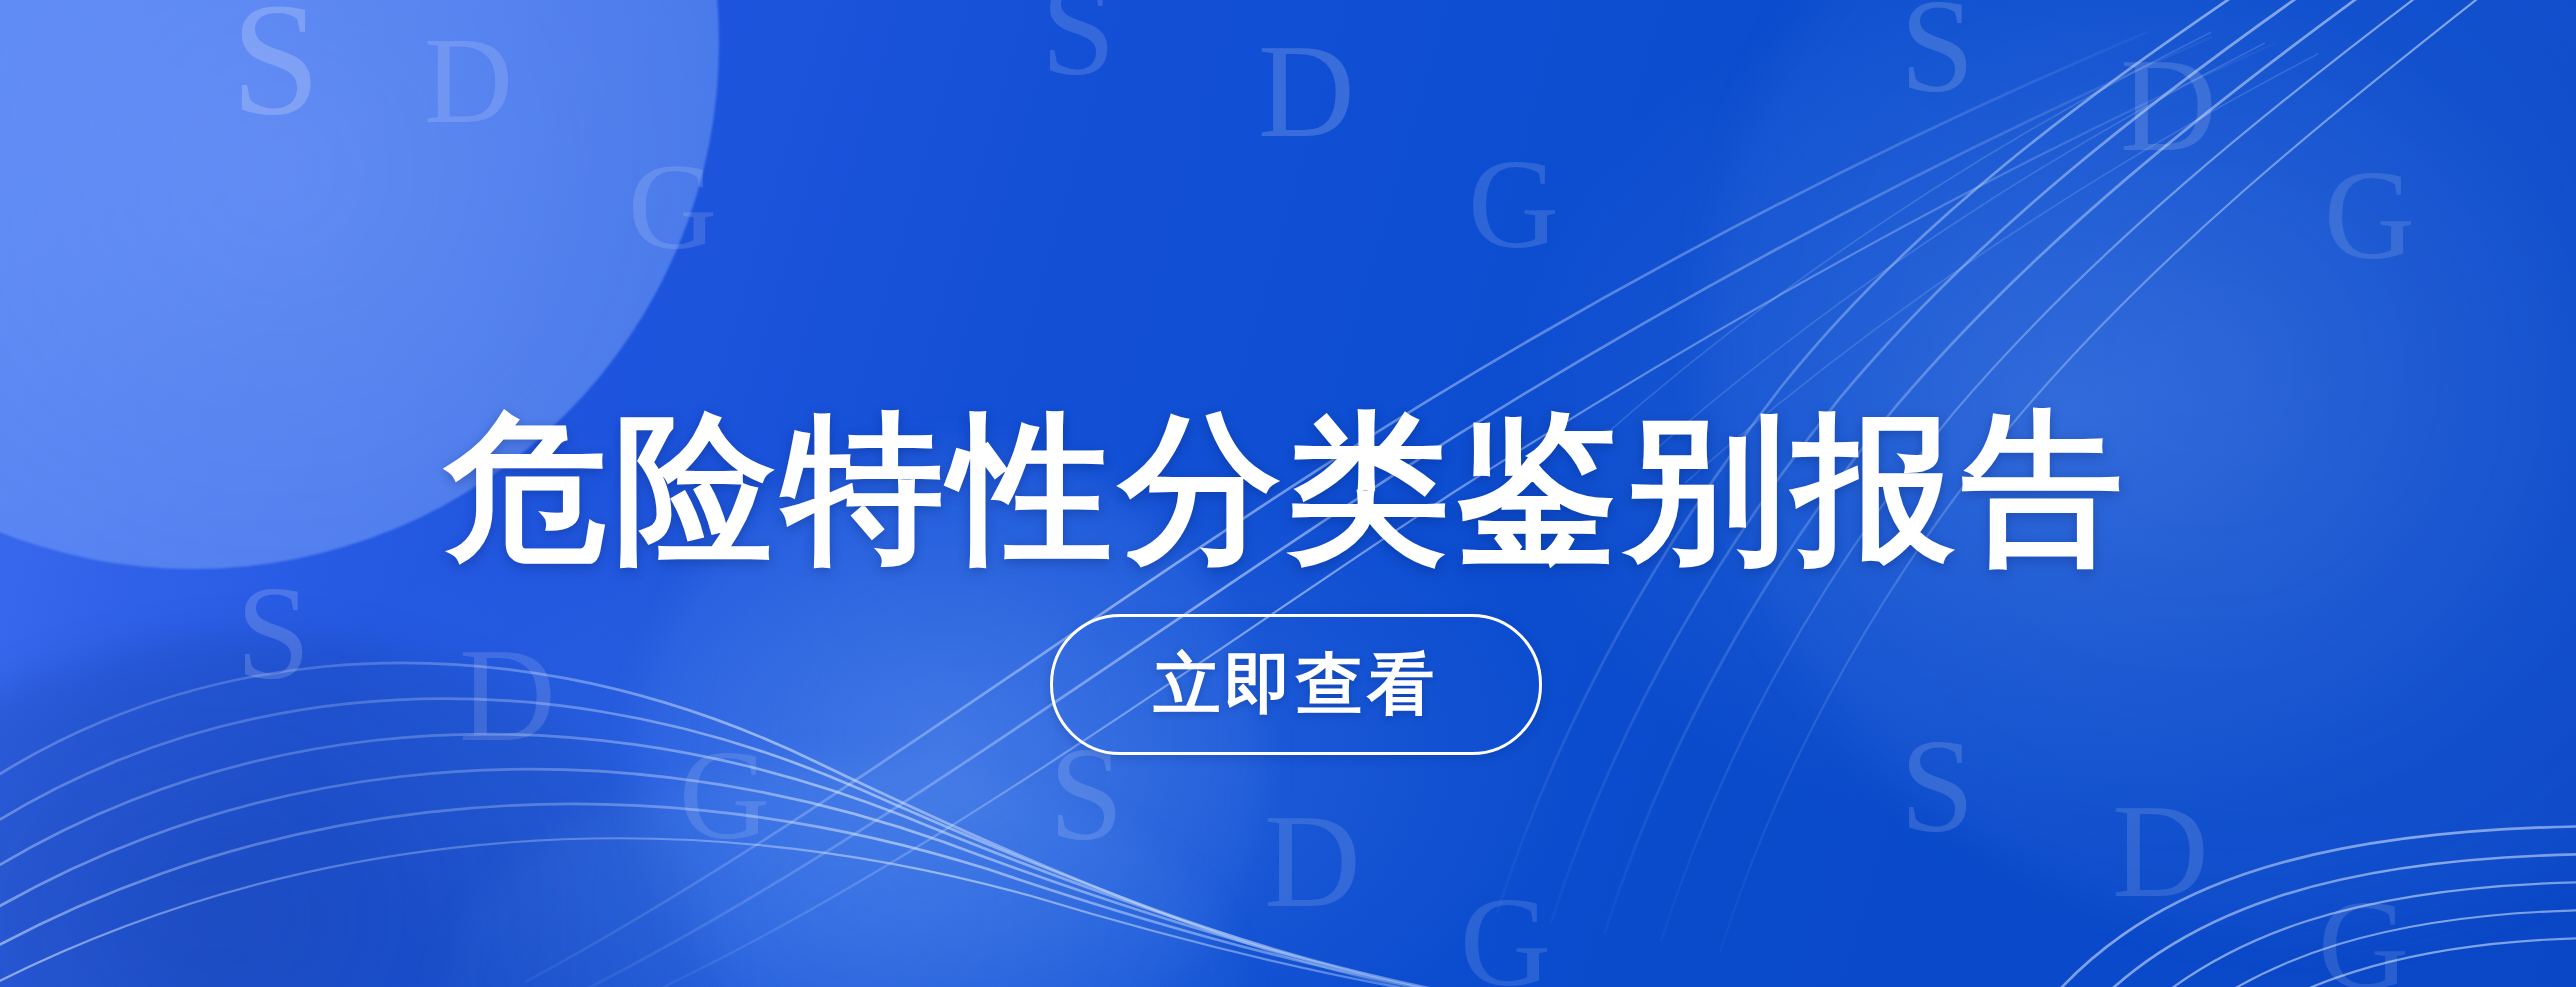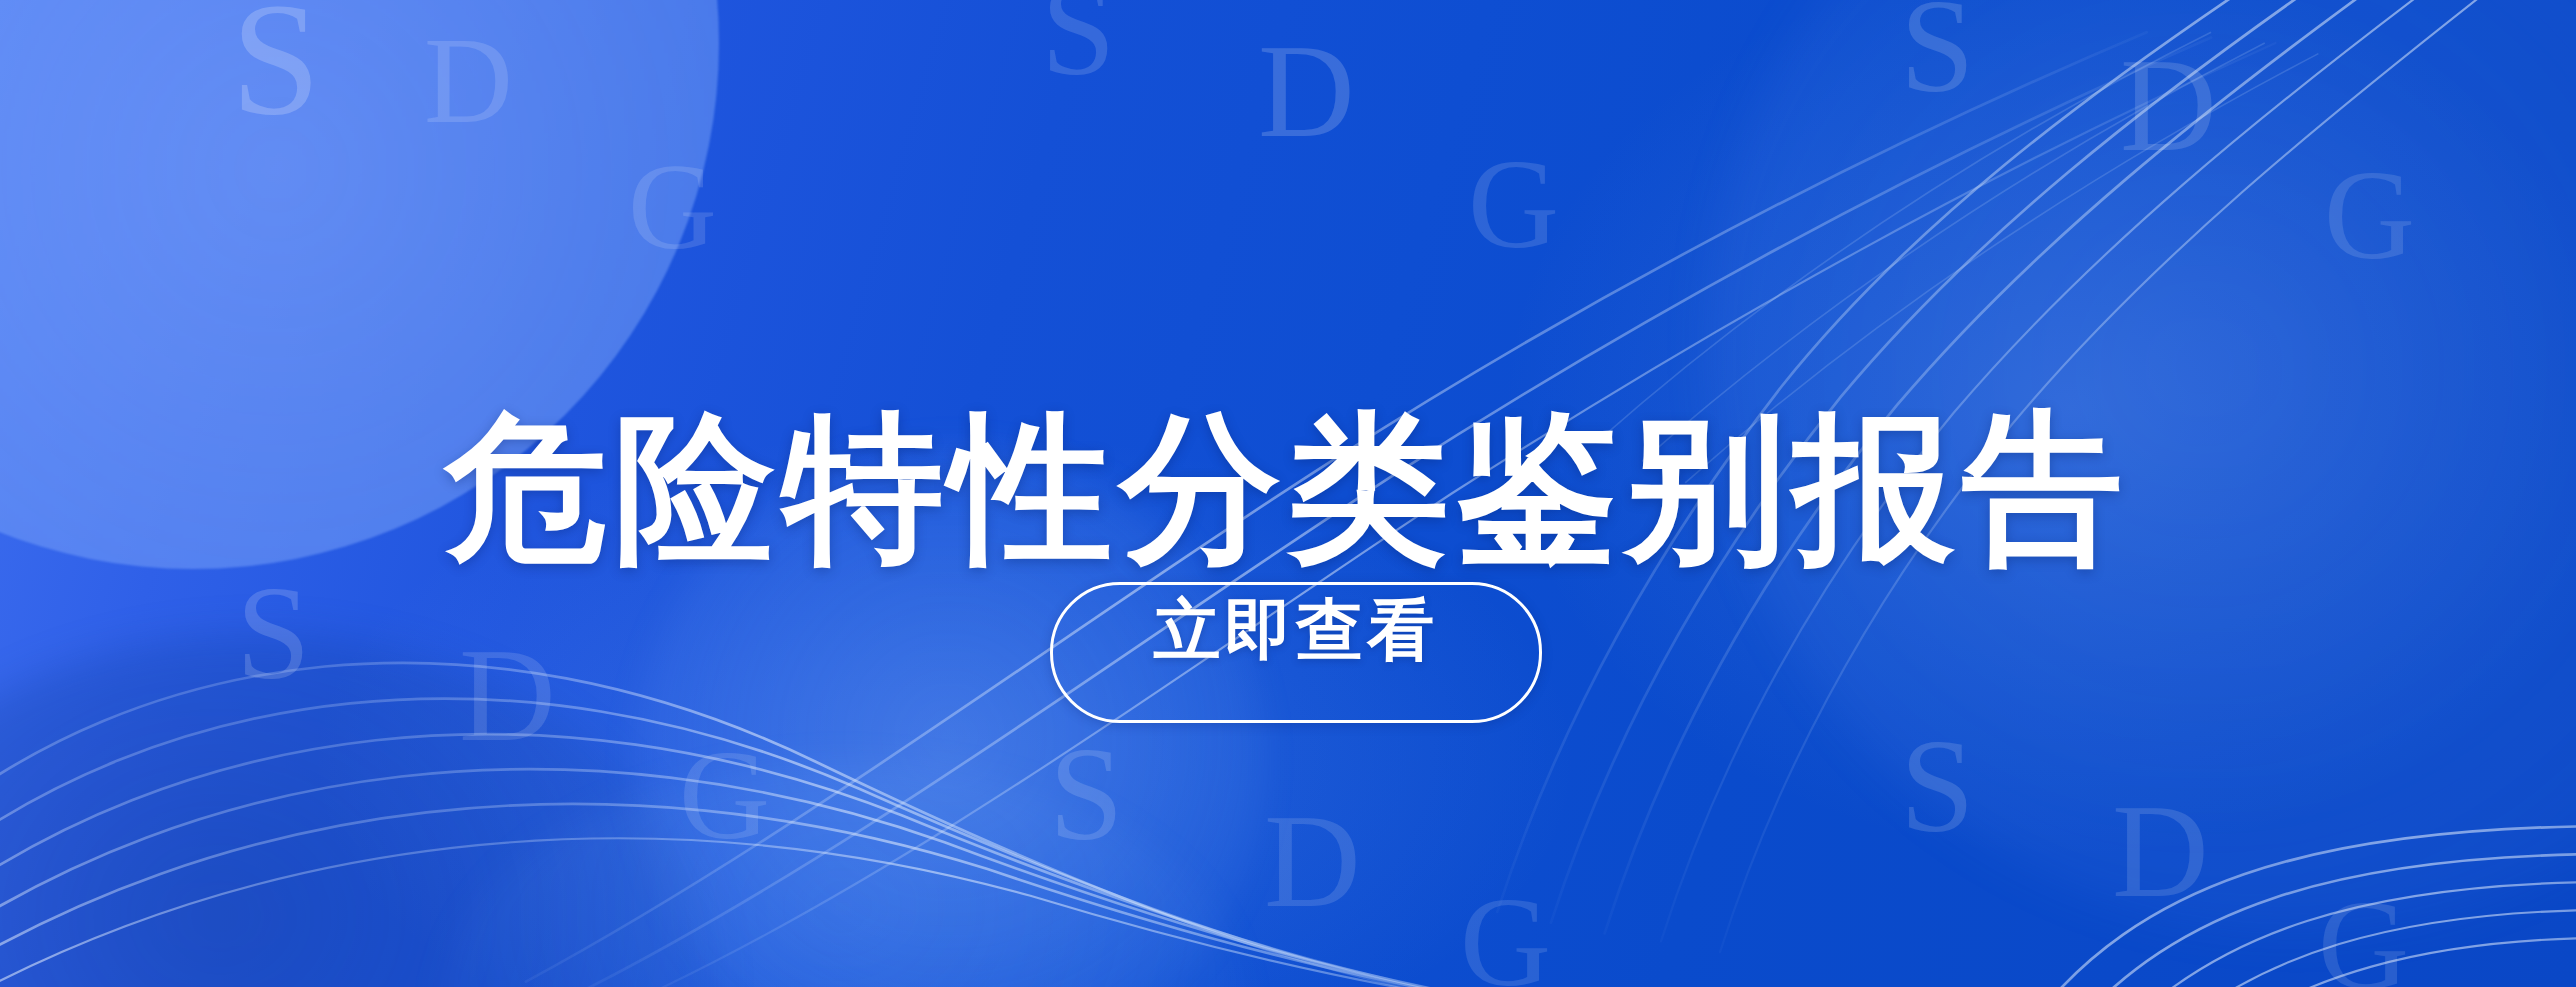--- a/index.html
+++ b/index.html
@@ -101,26 +101,27 @@
     font-size:161px;
     letter-spacing:7.5px;
     font-weight:700;
     white-space:nowrap;
     text-shadow:0 2.7px 11.8px rgba(3,26,92,.30);
   }
 
   #cta-button{
     position:absolute;
     left:1050px;
-    top:582px;
+    top:614px;
     width:492px;
     height:141px;
     border:3.8px solid #ffffff;
     border-radius:70px;
     display:flex;
+    align-items:center;
     justify-content:center;
     box-shadow:0 2.1px 10.7px rgba(4,28,96,.22);
   }
   #cta-label{
     color:#ffffff;
     font-size:67px;
     font-weight:700;
     letter-spacing:4.3px;
     white-space:nowrap;
     text-shadow:0 1.6px 7.5px rgba(3,26,92,.26);

